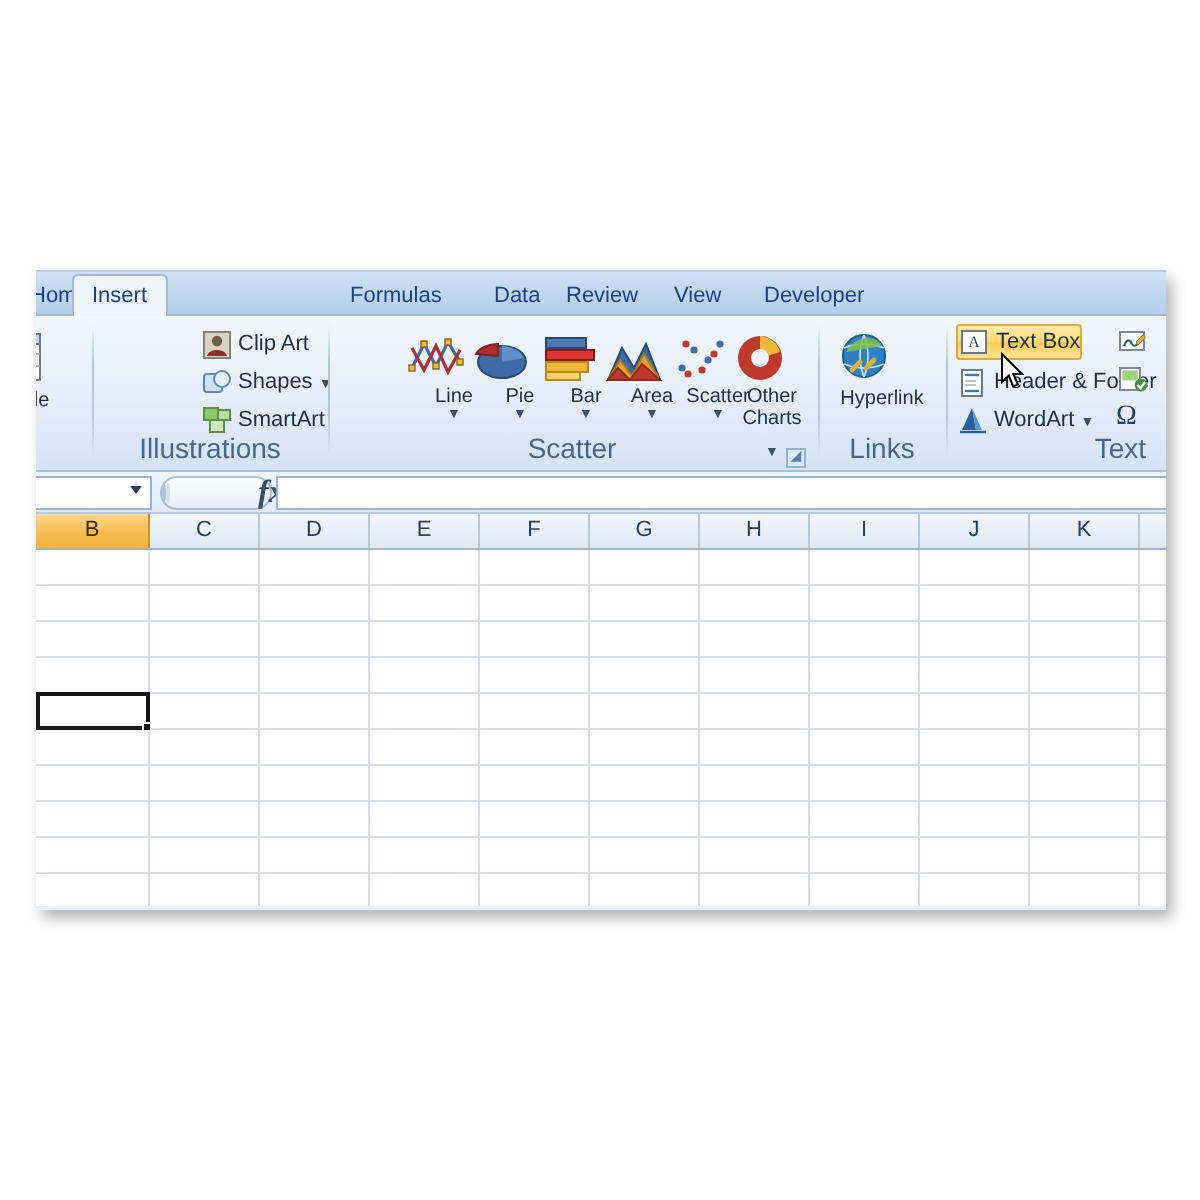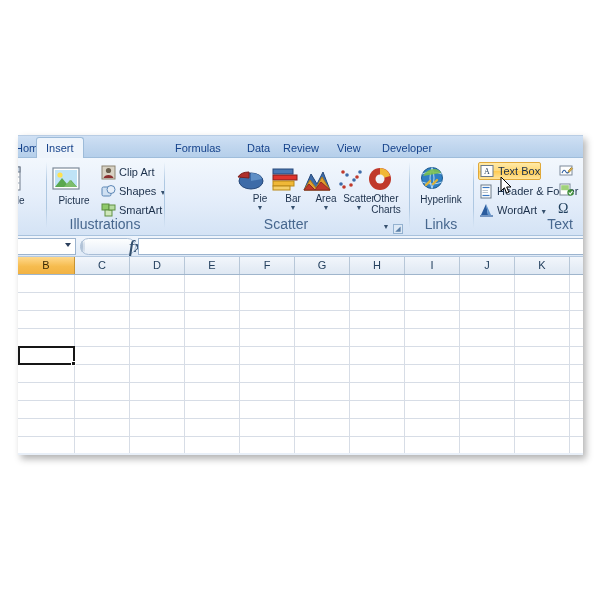--- a/index.html
+++ b/index.html
@@ -218,32 +218,20 @@
               <line x1="4" y1="13" x2="26" y2="13" stroke="#9aa7b6"></line>
               <line x1="4" y1="19" x2="26" y2="19" stroke="#9aa7b6"></line>
             </svg>
           </span>
           <span class="lbl">ble</span>
         </div>
       </div>
       <div class="group-sep" style="left:28px;"></div>
 
       <div class="group" style="left:30px;width:114px;">
-        <div class="bigbtn" style="left:2px;top:4px;">
-          <span class="ico">
-            <svg class="icon-svg" width="32" height="28" viewBox="0 0 32 28">
-              <rect x="3" y="2" width="26" height="21" fill="#ffffff" stroke="#7d8a99" stroke-width="1.2"></rect>
-              <rect x="5" y="4" width="22" height="17" fill="#bfe3f6"></rect>
-              <circle cx="10" cy="9" r="2.6" fill="#ffe14d"></circle>
-              <path d="M5 21 L12 12 L17 18 L21 14 L27 21 Z" fill="#5aa84f"></path>
-              <path d="M14 21 L20 14 L27 21 Z" fill="#7dbd6c"></path>
-            </svg>
-          </span>
-          <span class="lbl">Picture</span>
-        </div>
 
         <div class="smallbtn" style="left:52px;top:5px;">
           <span class="sico">
             <svg class="icon-svg" width="15" height="15" viewBox="0 0 15 15">
               <rect x="1" y="1" width="13" height="13" fill="#d8d2c4" stroke="#8a8271"></rect>
               <circle cx="7.5" cy="5.5" r="2.6" fill="#6a5f4e"></circle>
               <path d="M2.5 13 C3.5 9 11.5 9 12.5 13 Z" fill="#8b2f2f"></path>
             </svg>
           </span>
           <span>Clip Art</span>
@@ -271,20 +259,37 @@
           <span>SmartArt</span>
         </div>
 
         <div class="group-label">Illustrations</div>
       </div>
       <div class="group-sep" style="left:146px;"></div>
 
       <div class="group" style="left:148px;width:240px;">
 
 
+        <div class="bigbtn" style="left:37px;top:4px;">
+          <span class="ico">
+            <svg class="icon-svg" width="30" height="26" viewBox="0 0 30 26">
+              <polyline points="3,18 9,6 15,17 21,5 27,15" fill="none" stroke="#3d6ba8" stroke-width="1.6"></polyline>
+              <polyline points="3,8 9,19 15,7 21,20 27,9" fill="none" stroke="#b02f2a" stroke-width="1.6"></polyline>
+              <g fill="#f0b837" stroke="#8a6510" stroke-width="0.7">
+                <rect x="1.5" y="16.5" width="3" height="3"></rect>
+                  <rect x="7.5" y="4.5" width="3" height="3"></rect>
+                <rect x="13.5" y="15.5" width="3" height="3"></rect>
+                  <rect x="19.5" y="3.5" width="3" height="3"></rect>
+                <rect x="25.5" y="13.5" width="3" height="3"></rect>
+              </g>
+            </svg>
+          </span>
+          <span class="lbl">Line</span>
+          <span class="car">▼</span>
+        </div>
 
         <div class="bigbtn" style="left:70px;top:4px;">
           <span class="ico">
             <svg class="icon-svg" width="30" height="26" viewBox="0 0 30 26">
               <ellipse cx="15" cy="15" rx="12" ry="8" fill="#3d6ba8" stroke="#27497a"></ellipse>
               <path d="M15 15 L15 7 A12 8 0 0 1 26 13 Z" fill="#5f8fc6"></path>
               <path d="M13 6 L13 12 L2 11 A12 8 0 0 1 13 6 Z" fill="#b02f2a" stroke="#7f1f1c"></path>
             </svg>
           </span>
           <span class="lbl">Pie</span>

